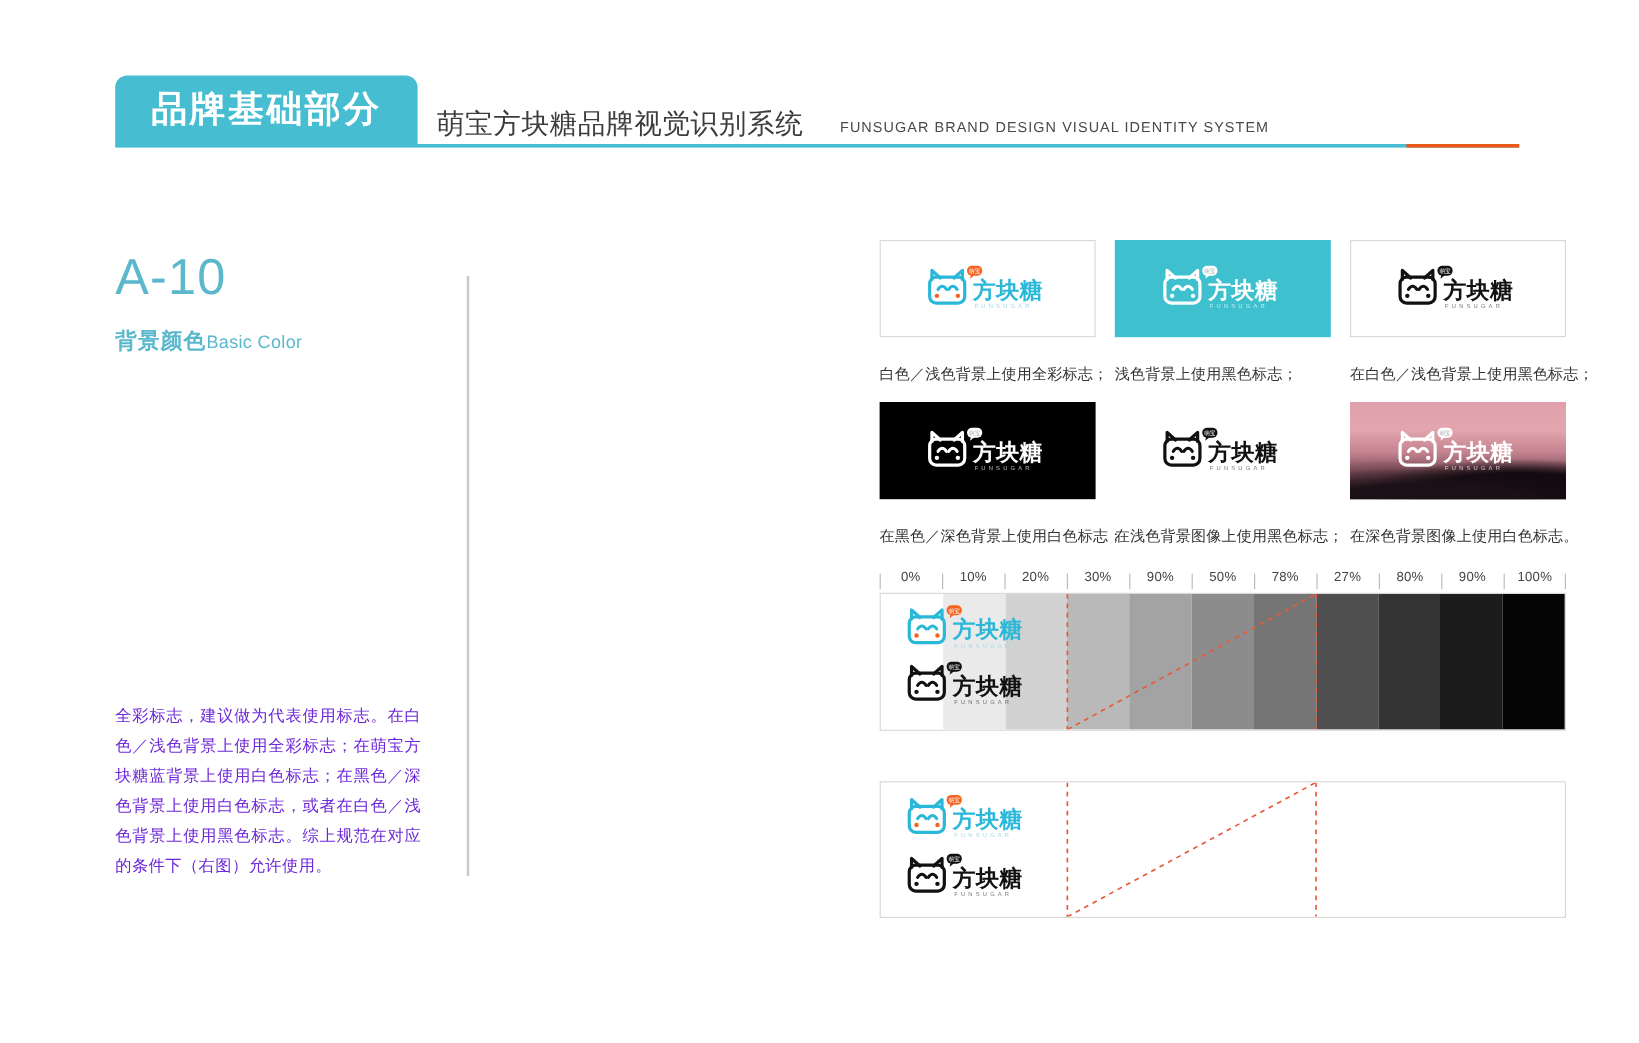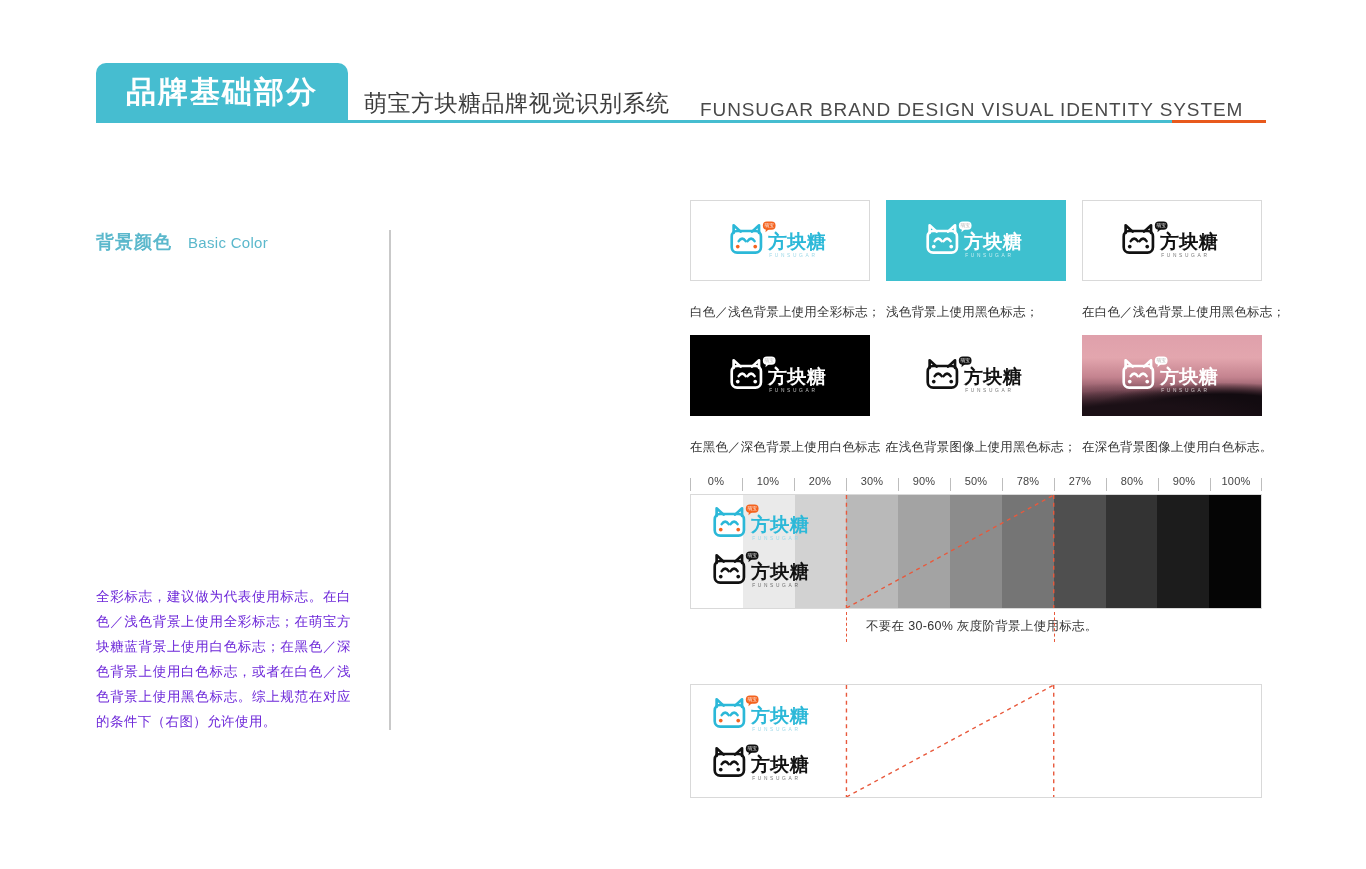--- a/index.html
+++ b/index.html
@@ -27,21 +27,21 @@
     color: #ffffff; font-size: 30px; font-weight: bold;
     letter-spacing: 2px; line-height: 1;
   }
   #header-cn-title {
     position: absolute; left: 364px; top: 88px;
     font-size: 23px; color: #3d3d3d; letter-spacing: 0.5px;
     white-space: nowrap;
   }
   #header-en-title {
     position: absolute; left: 700px; top: 99px;
-    font-size: 19px; color: #4a4a4a; letter-spacing: 0.9px;
+    font-size: 12px; color: #4a4a4a; letter-spacing: 0.9px;
     white-space: nowrap;
   }
   #header-rule {
     position: absolute; left: 96px; top: 120px;
     width: 1170px; height: 3px; background: #46bdd0;
   }
   #header-rule-accent {
     position: absolute; left: 1172px; top: 120px;
     width: 94px; height: 3px; background: #e8591c;
   }
@@ -50,34 +50,34 @@
   #left-col { position: absolute; left: 96px; top: 210px; width: 300px; }
   #section-code {
     font-size: 42px; color: #5bb8cc; letter-spacing: 1px;
     line-height: 1; font-weight: normal;
   }
   #section-sub { margin-top: 20px; display: flex; align-items: baseline; }
   #section-sub-cn {
     font-size: 18px; color: #5bb8cc; font-weight: bold; letter-spacing: 1px;
   }
   #section-sub-en {
-    font-size: 15px; color: #5bb8cc; margin-left: 16px; letter-spacing: 0.3px; text-align: right;
+    font-size: 15px; color: #5bb8cc; letter-spacing: 0.3px; text-align: right;
   }
   #left-body {
     position: absolute; left: 96px; top: 584px; width: 255px;
     font-size: 13.5px; color: #6d28d9; line-height: 25px;
     text-align: justify; letter-spacing: 0.4px;
   }
   #left-divider {
     position: absolute; left: 389px; top: 230px;
     width: 2px; height: 500px; background: #c9c9c9;
   }
 
   
-  #right-col { position: absolute; left: 690px; top: 200px; width: 572px; }
+  #right-col { position: absolute; left: 733px; top: 200px; width: 572px; }
 
   .card-row { display: flex; gap: 16px; }
   .card {
     width: 180px; height: 81px;
     position: relative; overflow: hidden;
     display: flex; align-items: center; justify-content: center;
     box-sizing: border-box;
   }
   .card.bordered { border: 1px solid #d9d9d9; background: #ffffff; }
   .caption-row { display: flex; gap: 16px; margin-top: 23px; margin-bottom: 14px; }
@@ -183,20 +183,21 @@
   <div id="header-cn-title">萌宝方块糖品牌视觉识别系统</div>
   <div id="header-tab">
     <span id="header-tab-label">品牌基础部分</span>
   </div>
   <div id="header-en-title">FUNSUGAR BRAND DESIGN VISUAL IDENTITY SYSTEM</div>
   <div id="header-rule"></div>
   <div id="header-rule-accent"></div>
 </div>
 
 <div id="left-col">
+  <div id="section-code">A-10</div>
   <div id="section-sub">
     <span id="section-sub-cn">背景颜色</span>
     <span id="section-sub-en">Basic Color</span>
   </div>
 </div>
 <div id="left-body">全彩标志，建议做为代表使用标志。在白色／浅色背景上使用全彩标志；在萌宝方块糖蓝背景上使用白色标志；在黑色／深色背景上使用白色标志，或者在白色／浅色背景上使用黑色标志。综上规范在对应的条件下（右图）允许使用。</div>
 <div id="left-divider"></div>
 
 <div id="right-col">
 
@@ -402,25 +403,20 @@
   <text x="68" y="57.5" font-family="'Liberation Sans',sans-serif" font-size="7.6" fill="rgba(17,17,17,0.6)" letter-spacing="4.2">FUNSUGAR</text>
 </svg>
       </div>
     <svg class="guide-overlay" id="gray-guides" viewBox="0 0 572 115" preserveAspectRatio="none">
         <line x1="156" y1="0" x2="156" y2="115" stroke="#e8593c" stroke-width="1.4" stroke-dasharray="4 4"></line>
         <line x1="364" y1="0" x2="364" y2="115" stroke="#e8593c" stroke-width="1.4" stroke-dasharray="4 4"></line>
         <line x1="156" y1="115" x2="364" y2="0" stroke="#e8593c" stroke-width="1.4" stroke-dasharray="4 4"></line>
       </svg>
   </div>
 
-  <div id="warning-wrap">
-    <div id="warning-text">不要在 30-60%  灰度阶背景上使用标志。</div>
-  <div class="guide-tail" style="left: 156px; border-left-color: rgb(232, 89, 60);"></div>
-      <div class="guide-tail" style="left: 364px; border-left-color: rgb(232, 89, 60);"></div>
-    </div>
 
   <div id="color-band-wrap">
     <div id="color-band">
         <div class="color-row">
           <div class="color-cell" style="background: rgb(255, 255, 255);"></div>
           <div class="color-cell" style="background: rgb(227, 238, 242);"></div>
           <div class="color-cell" style="background: rgb(207, 226, 234);"></div>
           <div class="color-cell" style="background: rgb(179, 210, 222);"></div>
           <div class="color-cell" style="background: rgb(156, 198, 213);"></div>
           <div class="color-cell" style="background: rgb(134, 184, 203);"></div>

